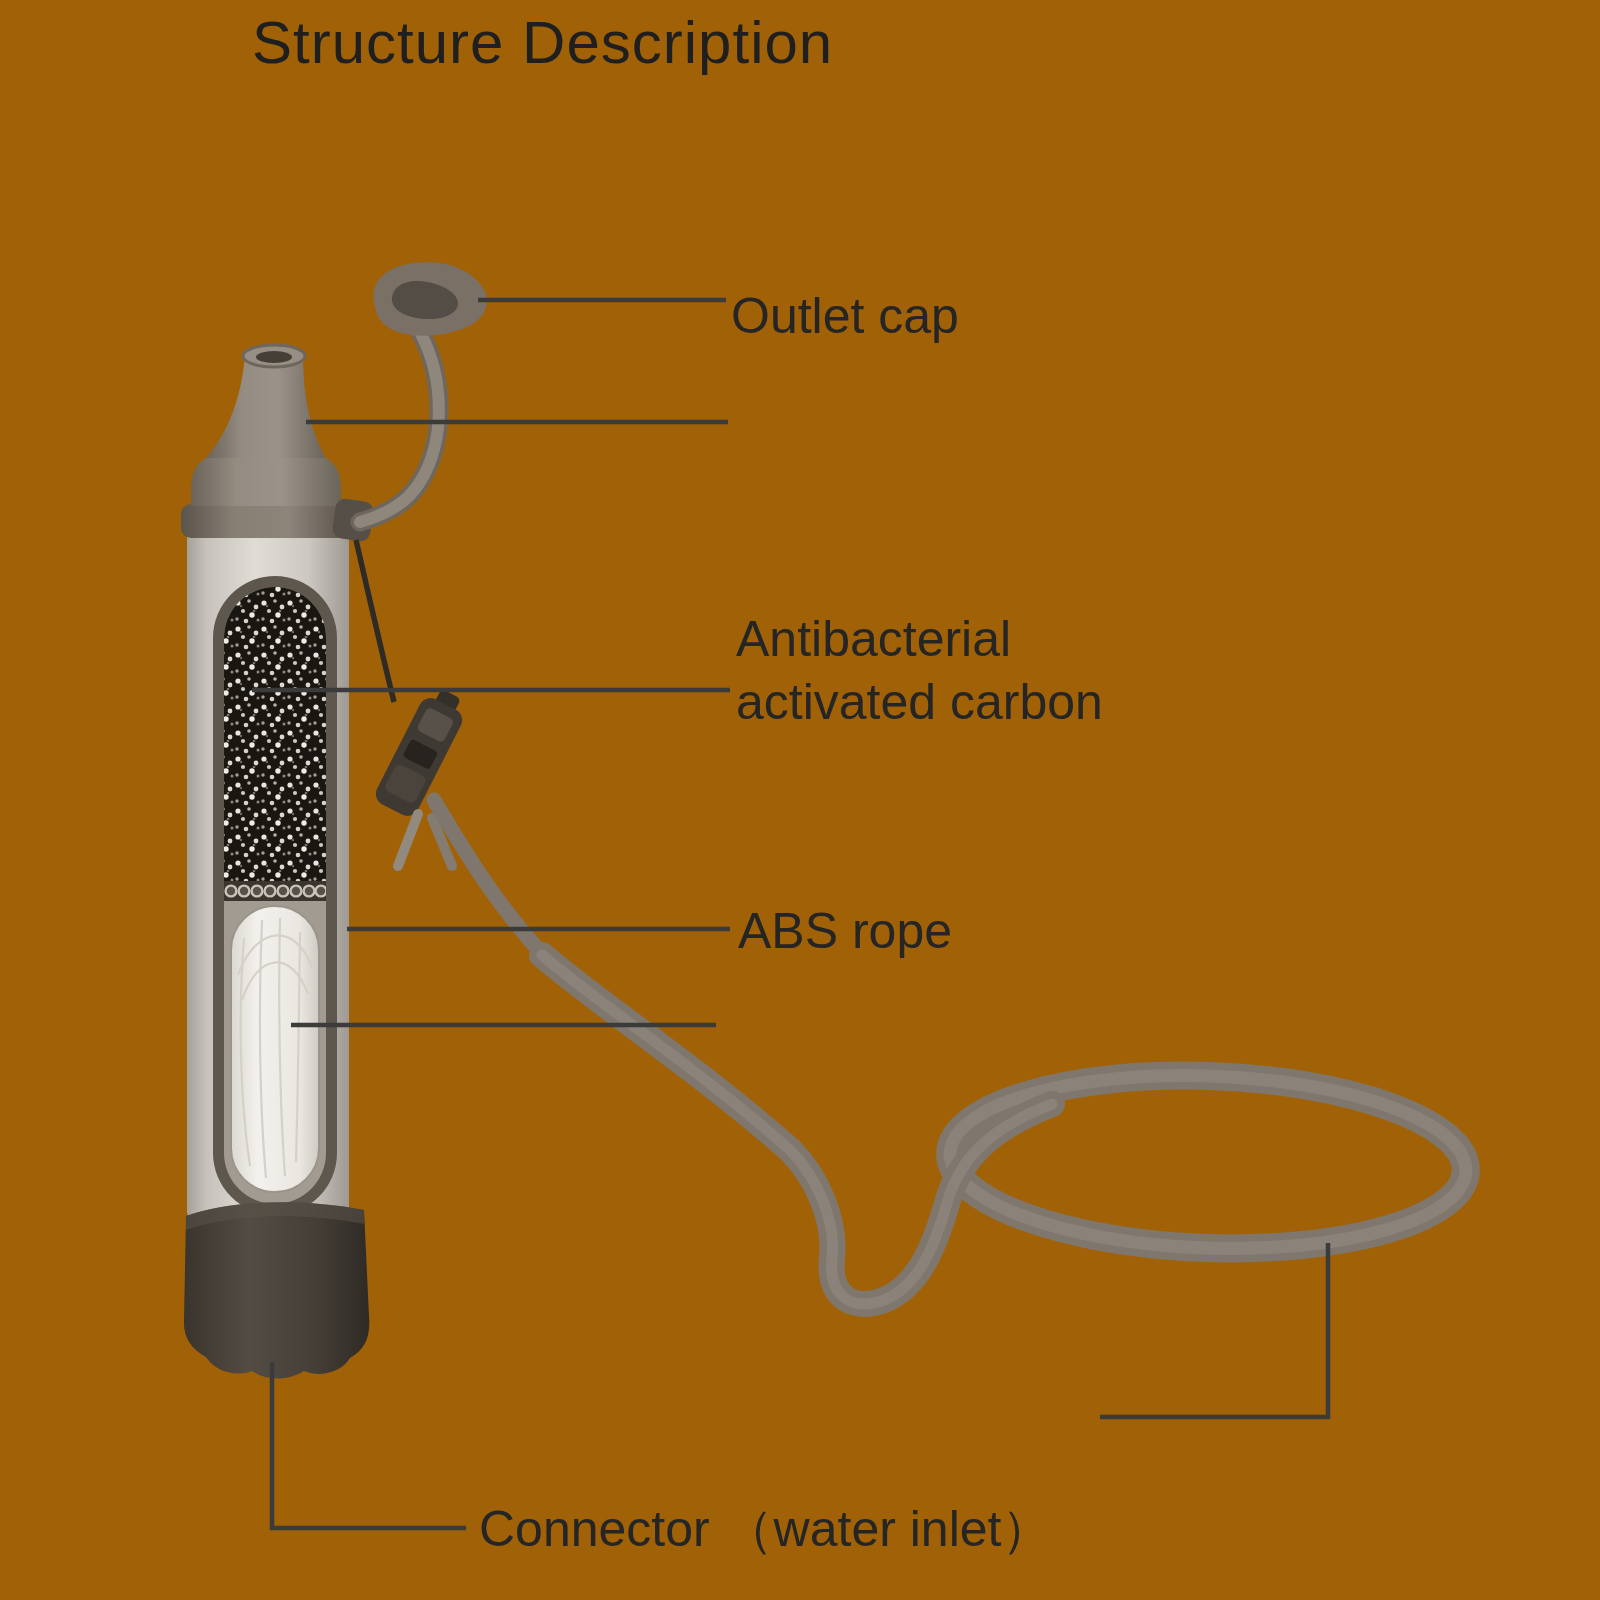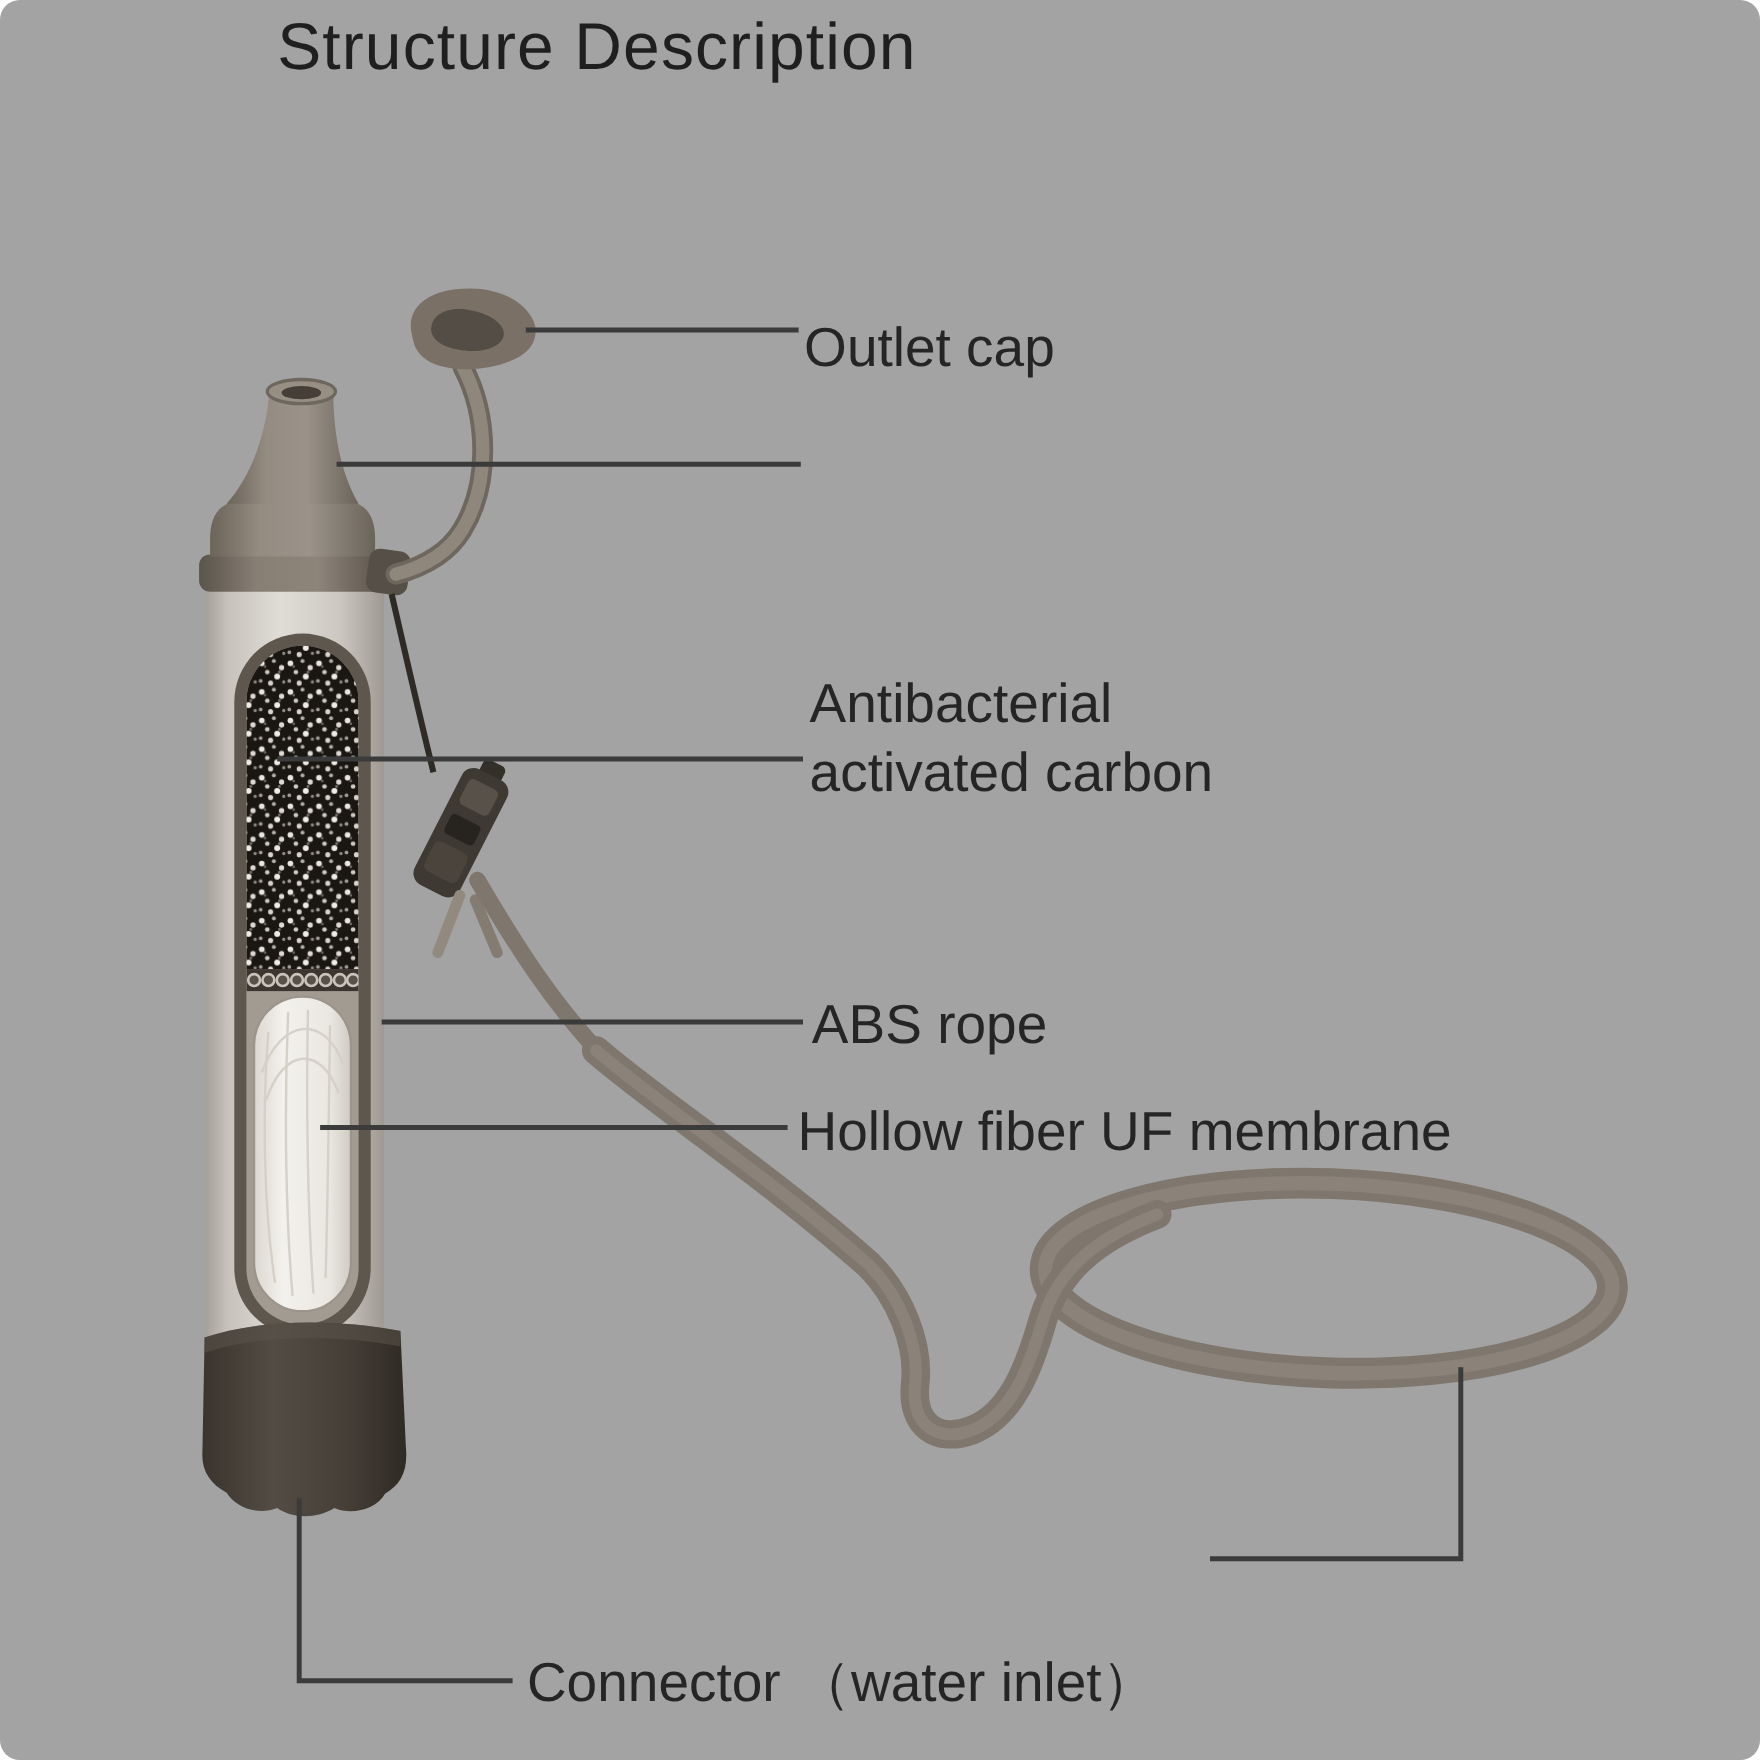--- a/index.html
+++ b/index.html
@@ -1,24 +1,23 @@
 <!DOCTYPE html>
 <html><head>
 <meta charset="utf-8">
 <style>
   html, body { margin: 0; padding: 0; background: #ffffff; }
   .page {
     position: relative;
     width: 1600px;
     height: 1600px;
-    background: #a3a3a3;
+    background: #a16207;
     overflow: hidden;
     font-family: "Liberation Sans", sans-serif;
     color: #242424;
-    border-radius: 18px;
   }
   .artwork {
     position: absolute;
     left: 0; top: 0;
     width: 1600px;
     height: 1600px;
   }
   .title {
     position: absolute;
     left: 252px;
@@ -206,16 +205,15 @@
       <polyline points="466,1528 272,1528 272,1362"></polyline>
     </g>
   </svg>
 
   <h1 class="title">Structure Description</h1>
 
   <div class="lbl lbl-outlet-cap">Outlet cap</div>
   <div class="lbl lbl-activated-carbon multiline">Antibacterial
 activated carbon</div>
   <div class="lbl lbl-abs-pipe">ABS rope</div>
-  <div class="lbl lbl-uf-membrane">Hollow fiber UF membrane</div>
   <div class="lbl lbl-connector">Connector （water inlet）</div>
 
 </div>
 
 </body></html>

